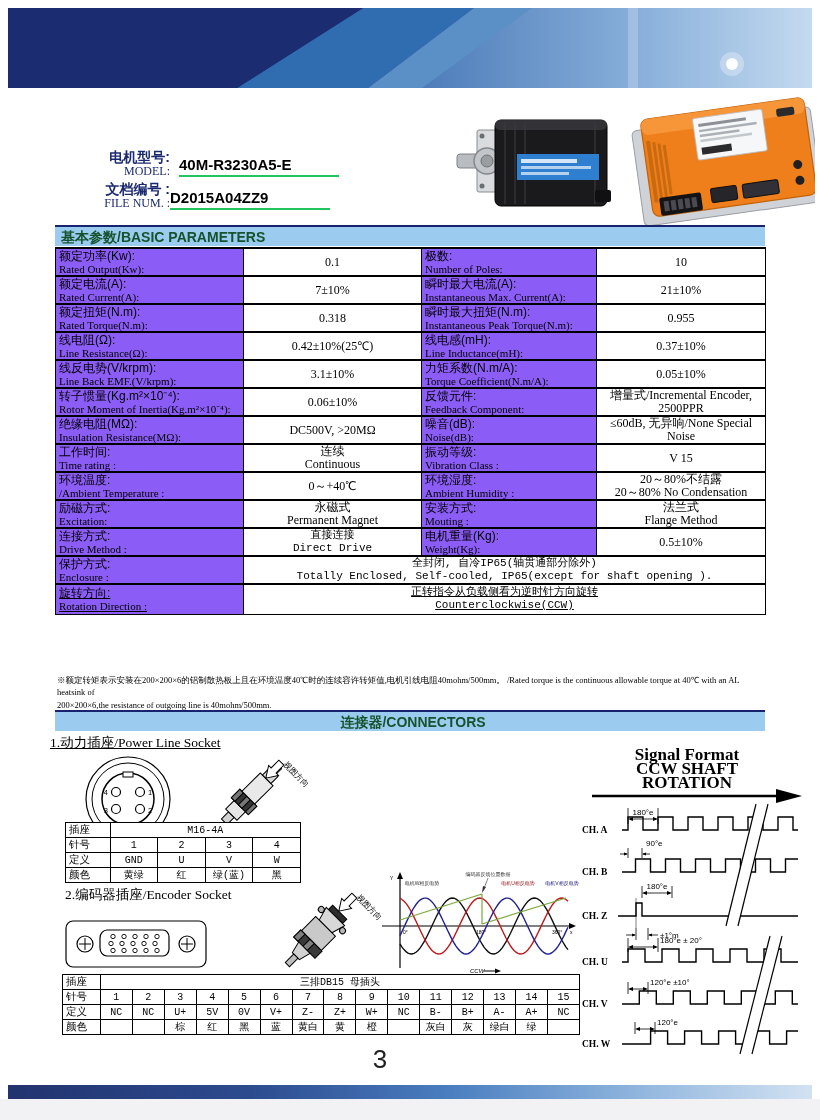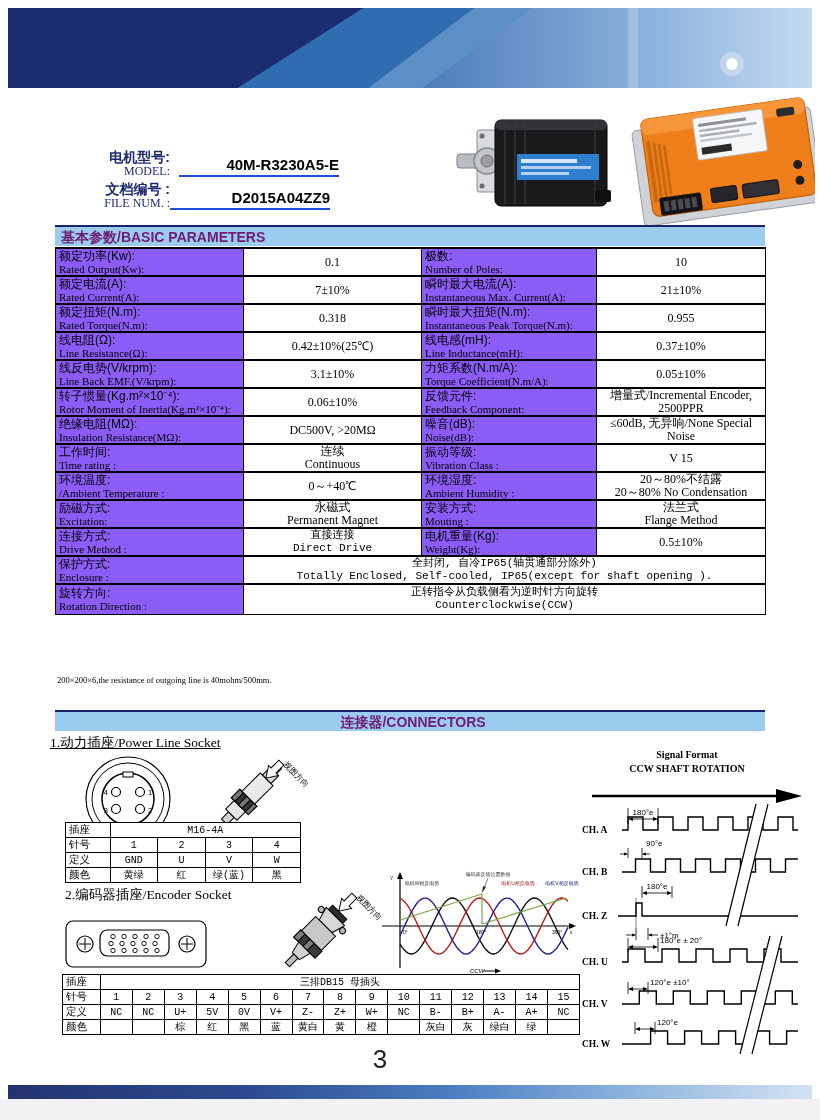--- a/index.html
+++ b/index.html
@@ -7,27 +7,27 @@
         font-family:"Liberation Serif",serif;color:#000;}
   .abs{position:absolute;}
 
   
   .banner{left:8px;top:8px;width:804px;height:80px;}
 
   
   .hdr-label{color:#1b2a6e;text-align:right;width:72px;line-height:1.05;}
   .hdr-cn{font-family:"Liberation Sans",sans-serif;font-weight:bold;font-size:14px;}
   .hdr-en{font-size:12px;}
-  .hdr-value{width:160px;text-align:right;font-family:"Liberation Sans",sans-serif;
-             font-weight:bold;font-size:15px;border-bottom:2px solid #1d4ed8;padding-bottom:2px;}
+  .hdr-value{width:160px;text-align:left;font-family:"Liberation Sans",sans-serif;
+             font-weight:bold;font-size:15px;border-bottom:2px solid #22c55e;padding-bottom:2px;}
 
   
   .secbar{left:55px;width:710px;height:21px;background:#9bcbee;border-top:2px solid #17246d;
           font-family:"Liberation Sans",sans-serif;font-weight:bold;font-size:14px;
-          line-height:21px;padding-left:6px;box-sizing:border-box;color:#701a75;}
+          line-height:21px;padding-left:6px;box-sizing:border-box;color:#14532d;}
 
   
   table{border-collapse:collapse;}
   .ptable{left:55px;top:247px;width:710px;table-layout:fixed;}
   .ptable td{border:1px solid #000;padding:0 3px;height:28px;box-sizing:border-box;}
   .ptable tr{border-top:2px solid #000;}
   .ptable .lab{background:#8b5cf6;}
   .ptable .lab .cn{font-size:12px;line-height:13px;font-family:"Liberation Sans",sans-serif;}
   .ptable .lab .en{font-size:11px;line-height:12px;}
   .ptable .val{text-align:center;font-size:12px;line-height:13px;background:#fff;}
@@ -42,21 +42,21 @@
                font-size:10px;height:13px;padding:0 1px;box-sizing:border-box;background:#fff;}
   .pintable .rowlab{font-family:"Liberation Sans",sans-serif;font-size:10.5px;text-align:left;padding-left:3px;}
   .powertable{left:65px;top:822px;width:236px;}
   .powertable td{width:47px;}
   .powertable .rowlab{width:44px;}
   .enctable{left:62px;top:974px;width:518px;}
   .enctable td{width:32px;height:15px;}
   .enctable .rowlab{width:38px;}
 
   .sig-title{left:592px;top:748px;width:190px;text-align:center;font-weight:bold;
-             font-size:10px;line-height:14px;font-family:"Liberation Serif",serif;}
+             font-size:17px;line-height:14px;font-family:"Liberation Serif",serif;}
 
   .pagenum{left:340px;top:1044px;width:80px;text-align:center;font-size:26px;
            font-family:"Liberation Sans",sans-serif;color:#222;}
   .bluestrip{left:8px;top:1085px;width:804px;height:14px;
              background:linear-gradient(90deg,#22336f 0%,#2c4b8f 30%,#4a7ec0 55%,#8fb5de 78%,#d3e2f2 100%);}
   .graybase{left:0;top:1099px;width:820px;height:21px;background:#f2f2f4;}
 
   svg text{font-family:"Liberation Sans",sans-serif;}
   .wave-lbl{font-family:"Liberation Serif",serif;font-weight:bold;font-size:9.5px;}
   .wave-ann{font-size:8px;}
@@ -361,34 +361,35 @@
         <tr style="height: 24px;">
           <td class="lab">
             <div class="cn">保护方式:</div>
             <div class="en">Enclosure :</div>
           </td>
           <td class="val mono" colspan="3">
             <div>全封闭, 自冷IP65(轴贯通部分除外)</div>
             <div>Totally Enclosed, Self-cooled, IP65(except for shaft opening ).</div>
           </td>
         </tr>
-        <tr style="height: 30px;">
+        <tr style="height: 30px; text-decoration: underline;">
           <td class="lab">
             <div class="cn">旋转方向:</div>
             <div class="en">Rotation Direction :</div>
           </td>
           <td class="val mono" colspan="3">
             <div>正转指令从负载侧看为逆时针方向旋转</div>
             <div>Counterclockwise(CCW)</div>
           </td>
         </tr>
       </tbody>
   </table>
 
   <div class="abs footnote">
+    <div>※额定转矩表示安装在200×200×6的铝制散热板上且在环境温度40℃时的连续容许转矩值,电机引线电阻40mohm/500mm。 /Rated torque is the continuous allowable torque at 40℃ with an AL heatsink of</div>
     <div>200×200×6,the resistance of outgoing line is 40mohm/500mm.</div>
   </div>
 
   <div class="abs secbar" style="top:710px;text-align:center;">连接器/CONNECTORS</div>
 
   <div class="abs subtitle" style="left:50px;top:734px;text-decoration:underline;">1.动力插座/Power Line Socket</div>
 
   <svg class="abs" style="left:70px;top:753px;" width="120" height="92" viewBox="0 0 120 92">
     <circle cx="58" cy="46" r="42" fill="none" stroke="#000" stroke-width="1.2"></circle>
     <circle cx="58" cy="46" r="36" fill="none" stroke="#000" stroke-width="1"></circle>

